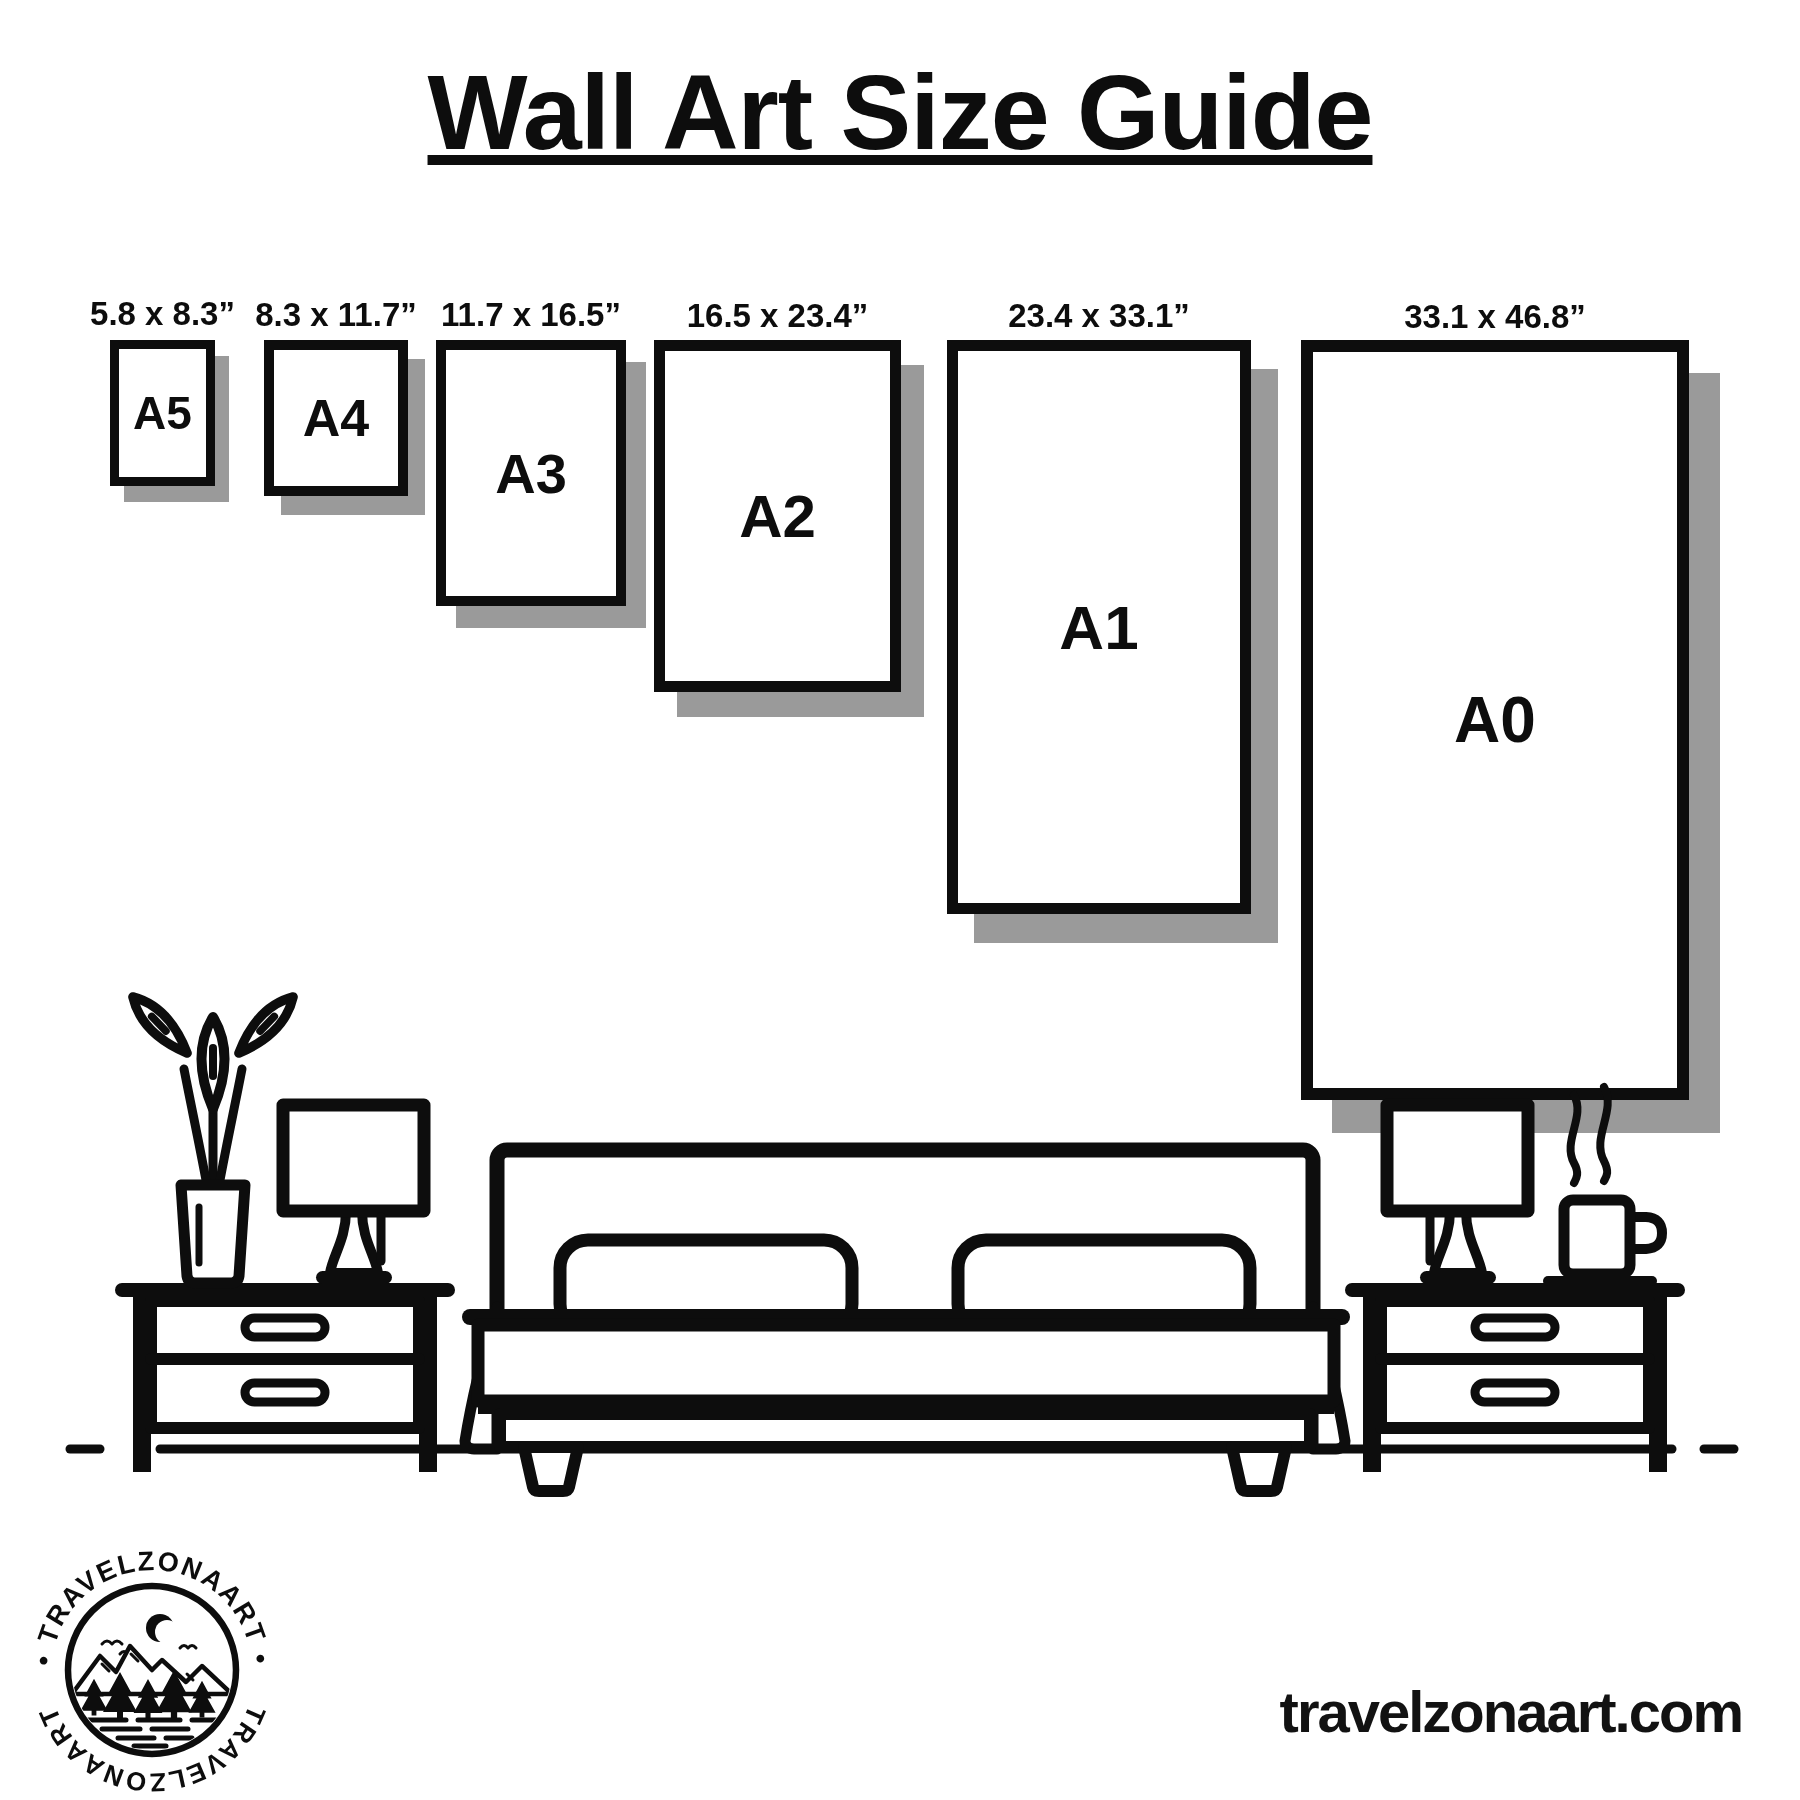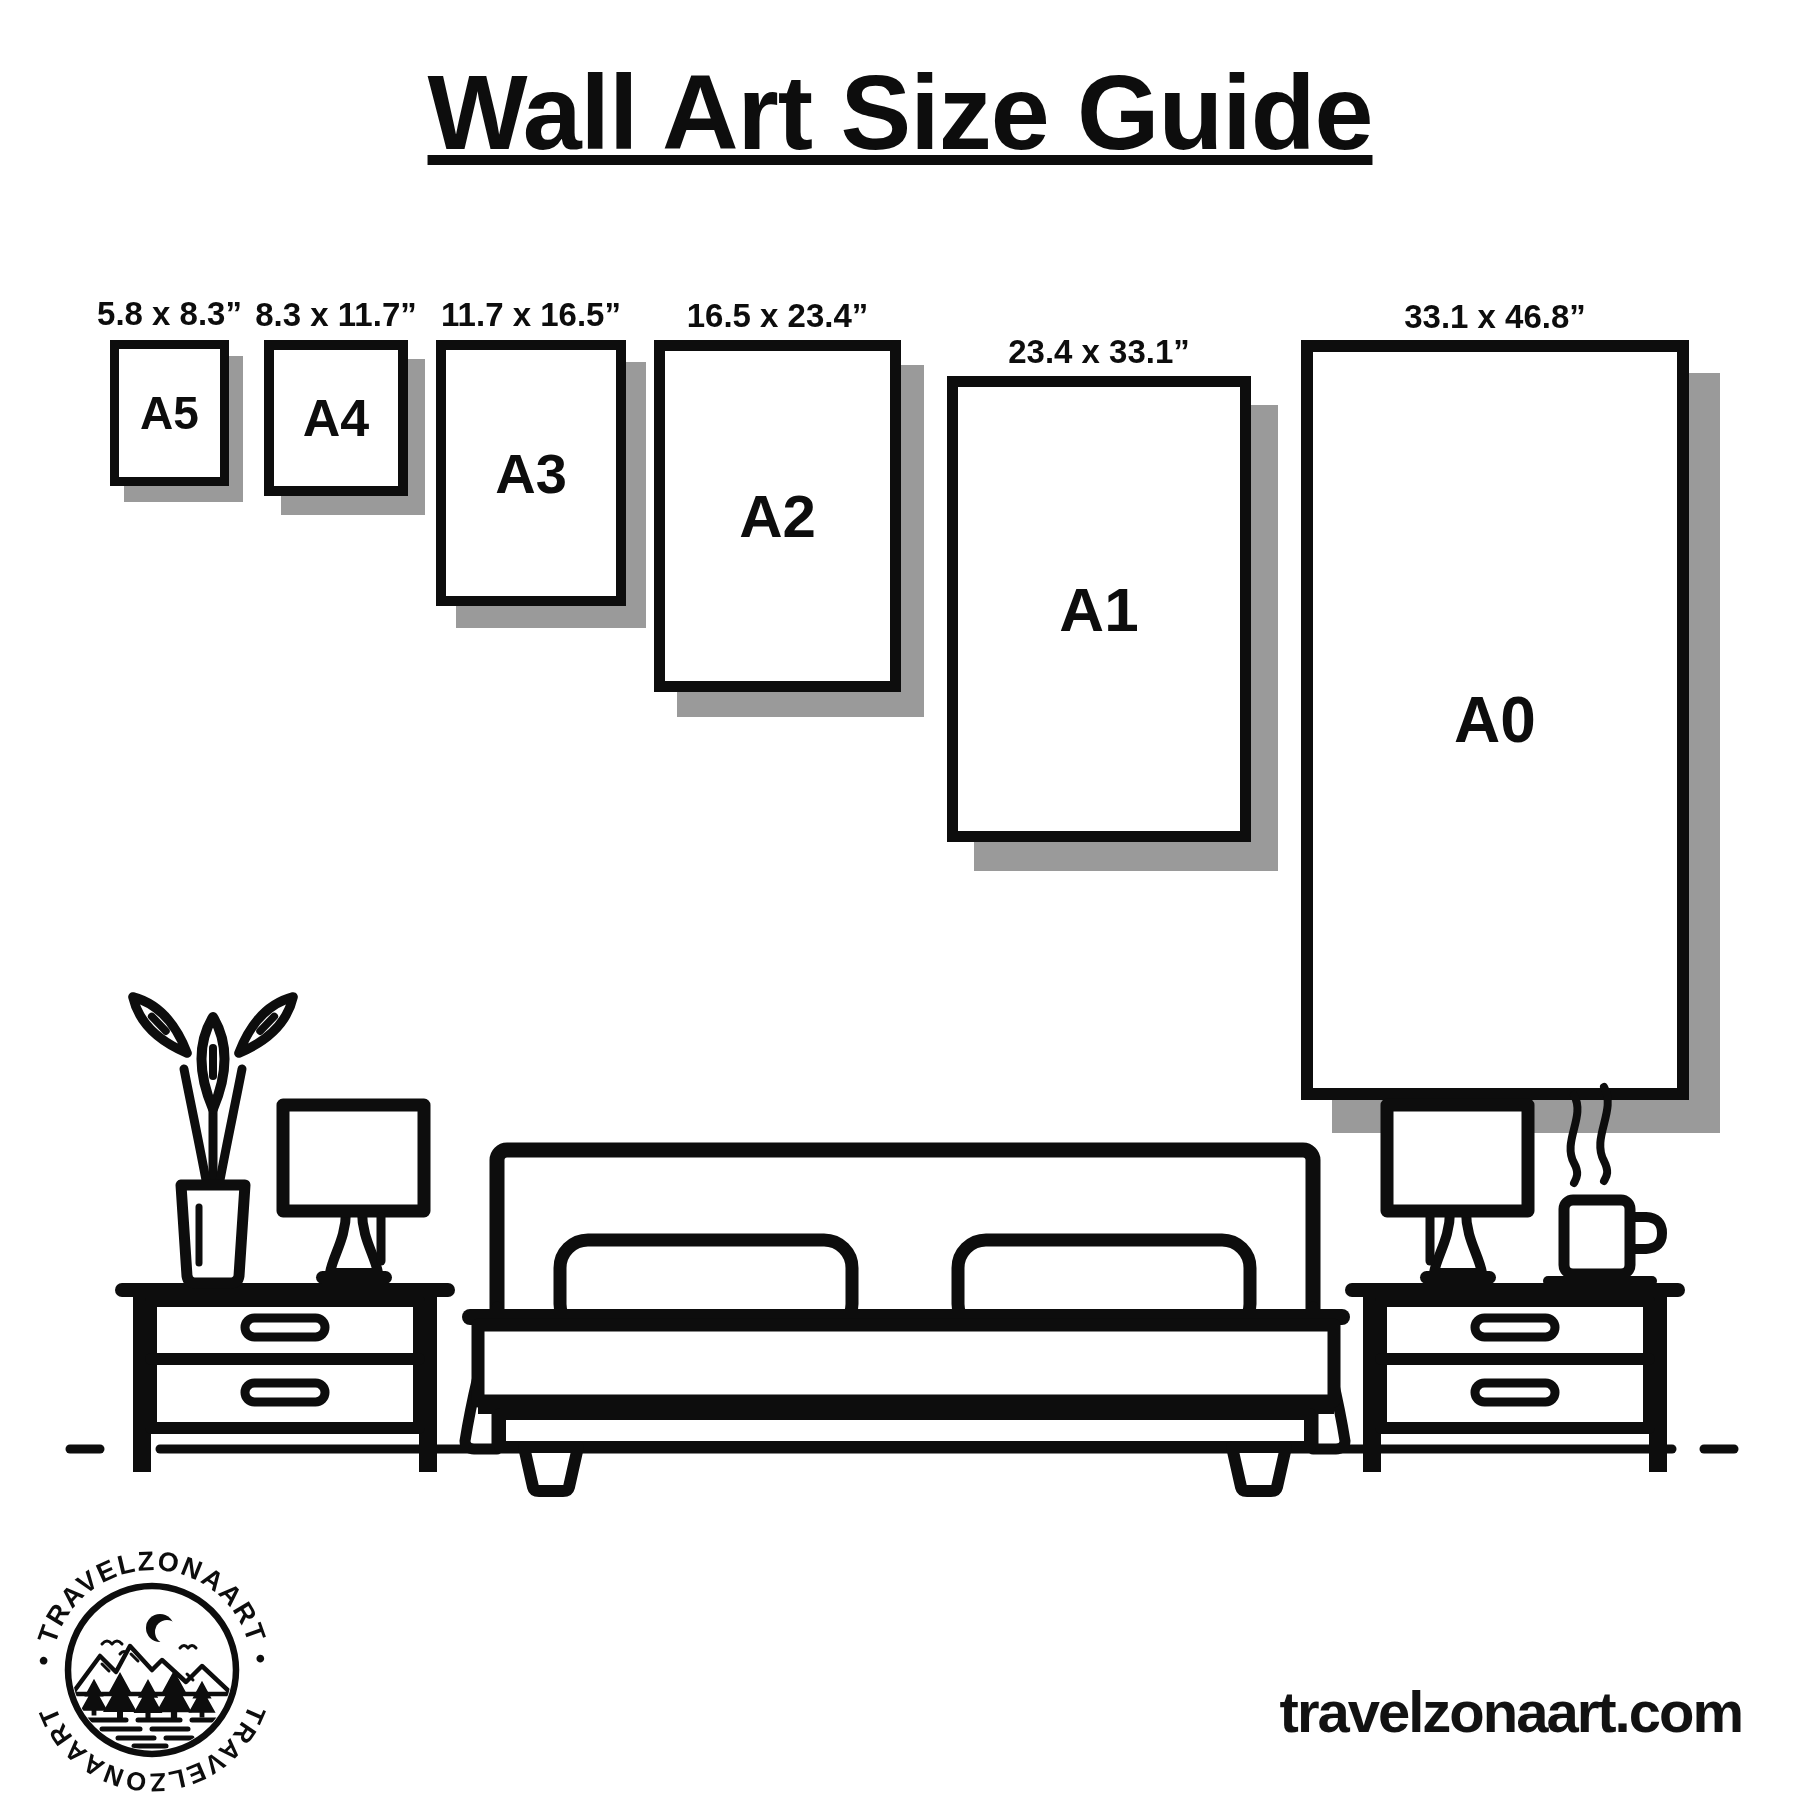--- a/index.html
+++ b/index.html
@@ -23,30 +23,30 @@
   
   .frame{
     position:absolute;background:#fff;border:10px solid var(--ink);
     box-sizing:border-box;display:flex;align-items:center;justify-content:center;
     font-weight:bold;color:var(--ink);
   }
   .frame .dims{
     position:absolute;top:-54px;left:50%;transform:translateX(-50%);
     white-space:nowrap;font-size:33px;font-weight:bold;color:var(--ink);
   }
-  .frame-a5{left:110px;top:340px;width:119px;height:146px;border-width:9px;
+  .frame-a5{left:110px;top:340px;width:105px;height:146px;border-width:9px;
             box-shadow:14px 16px 0 0 var(--shadow);font-size:46px;}
   .frame-a4{left:264px;top:340px;width:144px;height:156px;border-width:10px;
             box-shadow:17px 19px 0 0 var(--shadow);font-size:52px;}
   .frame-a3{left:436px;top:340px;width:190px;height:266px;border-width:10px;
             box-shadow:20px 22px 0 0 var(--shadow);font-size:56px;}
   .frame-a2{left:654px;top:340px;width:247px;height:352px;border-width:11px;
             box-shadow:23px 25px 0 0 var(--shadow);font-size:60px;}
-  .frame-a1{left:947px;top:340px;width:304px;height:466px;border-width:11px;
-            box-shadow:27px 29px 0 0 var(--shadow);font-size:62px;margin-top:36px;}
+  .frame-a1{left:947px;top:340px;width:304px;height:574px;border-width:11px;
+            box-shadow:27px 29px 0 0 var(--shadow);font-size:62px;}
   .frame-a0{left:1301px;top:340px;width:388px;height:760px;border-width:12px;
             box-shadow:31px 33px 0 0 var(--shadow);font-size:64px;}
   
   .scene{position:absolute;left:0;top:845px;width:1800px;height:720px;}
   
   .logo{position:absolute;left:24px;top:1542px;width:256px;height:256px;}
   .website{
     position:absolute;top:1678px;right:58px;
     font-size:58px;font-weight:bold;letter-spacing:-2px;color:#121212;
   }

